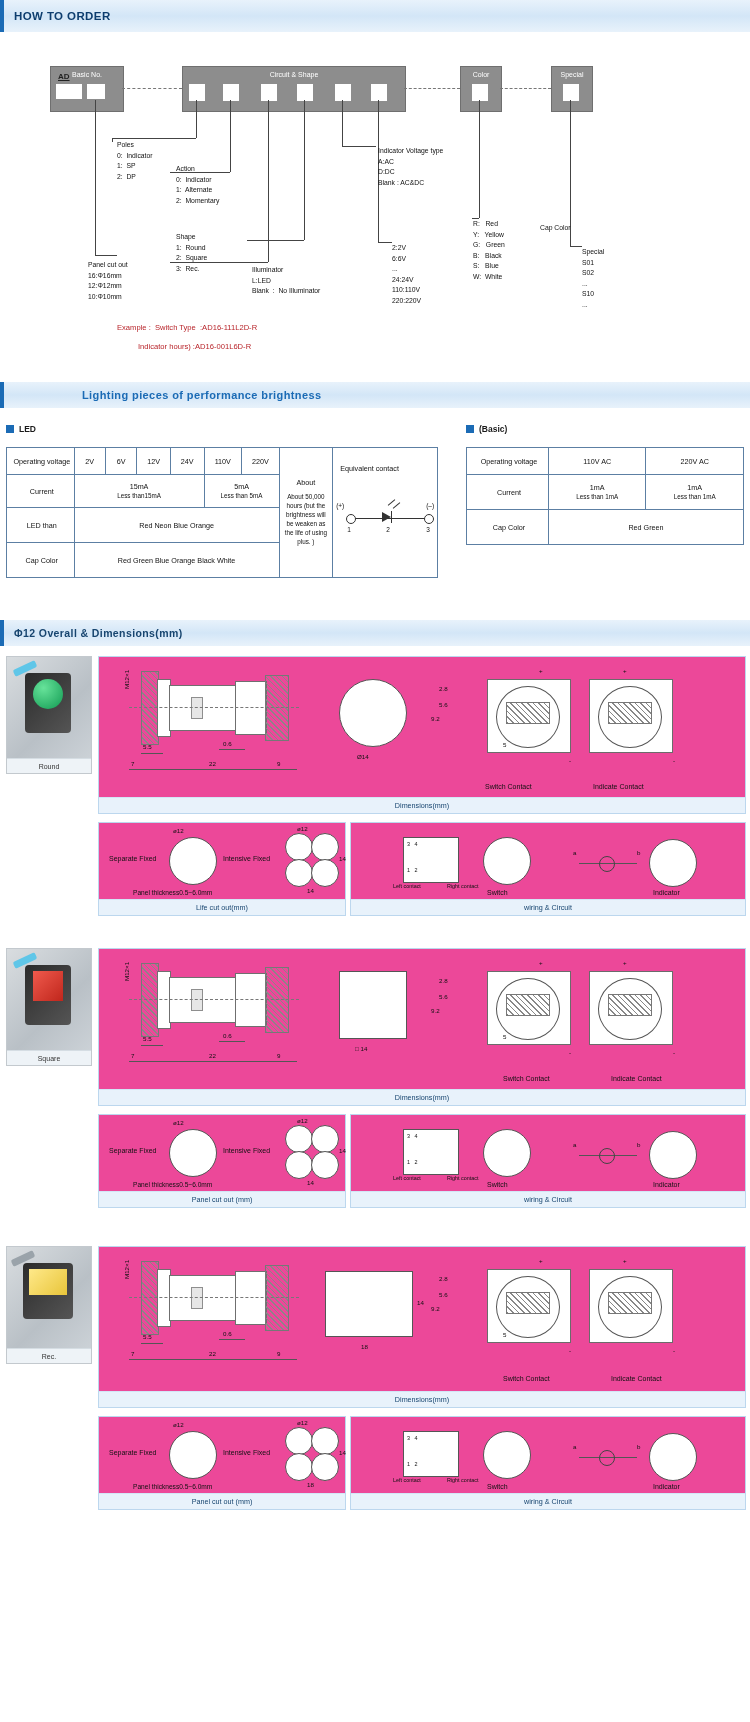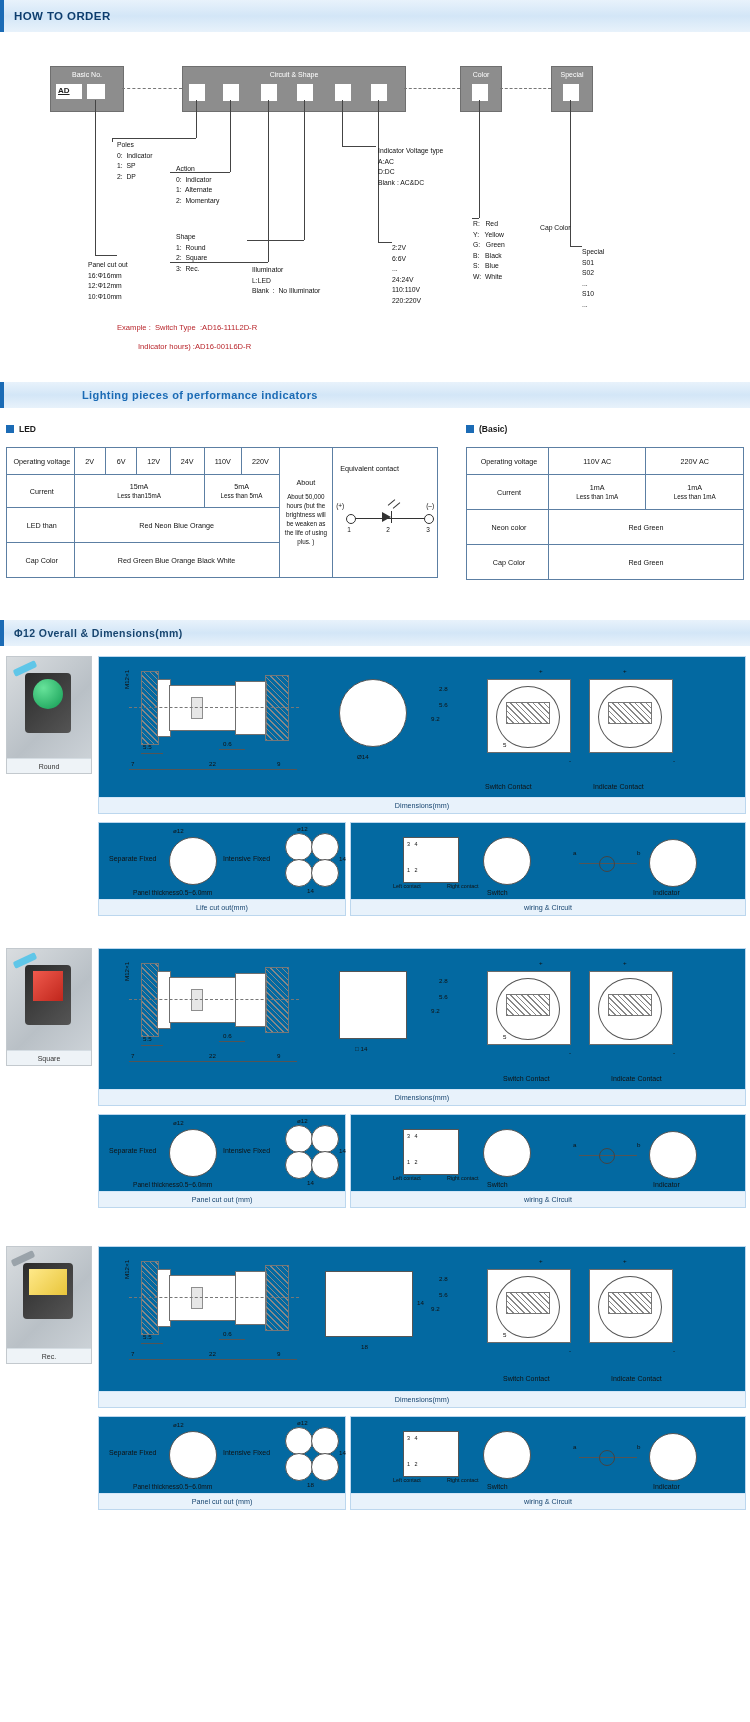--- a/index.html
+++ b/index.html
@@ -50,21 +50,21 @@
   .sqmark{width:8px;height:8px;background:#1b6bb5;display:inline-block;}
 
   table.dt{border-collapse:collapse;position:absolute;font-size:7.2px;color:#111;background:#fff;}
   table.dt td{border:1px solid #5c7fa3;text-align:center;vertical-align:middle;padding:2px 1px;}
   table.dt td.lft{padding-left:4px;}
   .sub{font-size:6.3px;display:block;line-height:9px;}
 
   
   .dim-box{position:absolute;left:0;top:620px;width:750px;height:26px;}
 
-  .panel{position:absolute;border:1px solid #bcd7ee;background:#0369a1;}
+  .panel{position:absolute;border:1px solid #bcd7ee;background:#ec4899;}
   .panel-cap{
     position:absolute;left:0;bottom:0;width:100%;height:15px;background:#e8f2fb;
     display:flex;align-items:center;justify-content:center;
     font-size:7.2px;color:#17456f;border-top:1px solid #d3e6f7;
   }
   .photo{
     position:absolute;background:linear-gradient(135deg,#d9dde0 0%,#b9c0c6 55%,#cfd5da 100%);
     border:1px solid #c3c9ce;
   }
   .photo-cap{
@@ -100,21 +100,21 @@
   <div class="bar hto-box">
     <span class="bar-title">HOW TO ORDER</span>
   </div>
 
   <div class="hto-diagram">
 
     <div class="gbox" style="left:50px;top:30px;width:72px;height:44px;">
       <span class="glab">Basic No.</span>
     </div>
     <div class="wcell" style="left:55px;top:47px;width:26px;height:15px;"></div>
-    <span class="wcell-lab" style="left:58px;top:50px;text-decoration:underline;">AD</span>
+    <span class="wcell-lab" style="left:58px;top:36px;text-decoration:underline;">AD</span>
     <div class="wcell" style="left:86px;top:47px;width:18px;height:15px;"></div>
 
     <div class="gbox" style="left:182px;top:30px;width:222px;height:44px;">
       <span class="glab">Circuit  &amp; Shape</span>
     </div>
     <div class="wcell" style="left:188px;top:47px;width:16px;height:17px;"></div>
     <div class="wcell" style="left:222px;top:47px;width:16px;height:17px;"></div>
     <div class="wcell" style="left:260px;top:47px;width:16px;height:17px;"></div>
     <div class="wcell" style="left:296px;top:47px;width:16px;height:17px;"></div>
     <div class="wcell" style="left:334px;top:47px;width:16px;height:17px;"></div>
@@ -203,21 +203,21 @@
 S02
 ...
 S10
 ...</div>
 
     <div class="example" style="left:117px;top:287px;">Example :  Switch Type  :AD16-111L2D-R</div>
     <div class="example" style="left:138px;top:306px;">Indicator hours) :AD16-001L6D-R</div>
   </div>
 
   <div class="bar lp-box">
-    <span class="bar-title blue" style="font-size:11px;color:#1b6bb5;padding-left:78px;">Lighting pieces of performance indicators</span>
+    <span class="bar-title blue" style="font-size:11px;color:#1b6bb5;padding-left:78px;">Lighting pieces of performance brightness</span>
   </div>
 
   <div class="tbl-label" style="left:6px;top:424px;">
     <span class="sqmark"></span>
     <span>LED</span>
   </div>
 
   <table class="dt" style="left:6px;top:447px;width:432px;">
     <tbody>
         <tr>
@@ -289,24 +289,20 @@
       <td>
         <span>1mA</span>
         <span class="sub">Less than 1mA</span>
       </td>
       <td>
         <span>1mA</span>
         <span class="sub">Less than 1mA</span>
       </td>
     </tr>
     <tr>
-      <td class="lft" style="height:30px;">Neon color</td>
-      <td colspan="2">Red  Green</td>
-    </tr>
-    <tr>
       <td class="lft" style="height:30px;">Cap Color</td>
       <td colspan="2">Red  Green</td>
     </tr>
   </tbody>
     </table>
 
   <div class="bar dim-box">
     <span class="bar-title" style="color:#17456f;font-size:10.5px;">Φ12   Overall &amp; Dimensions(mm)</span>
   </div>
 

